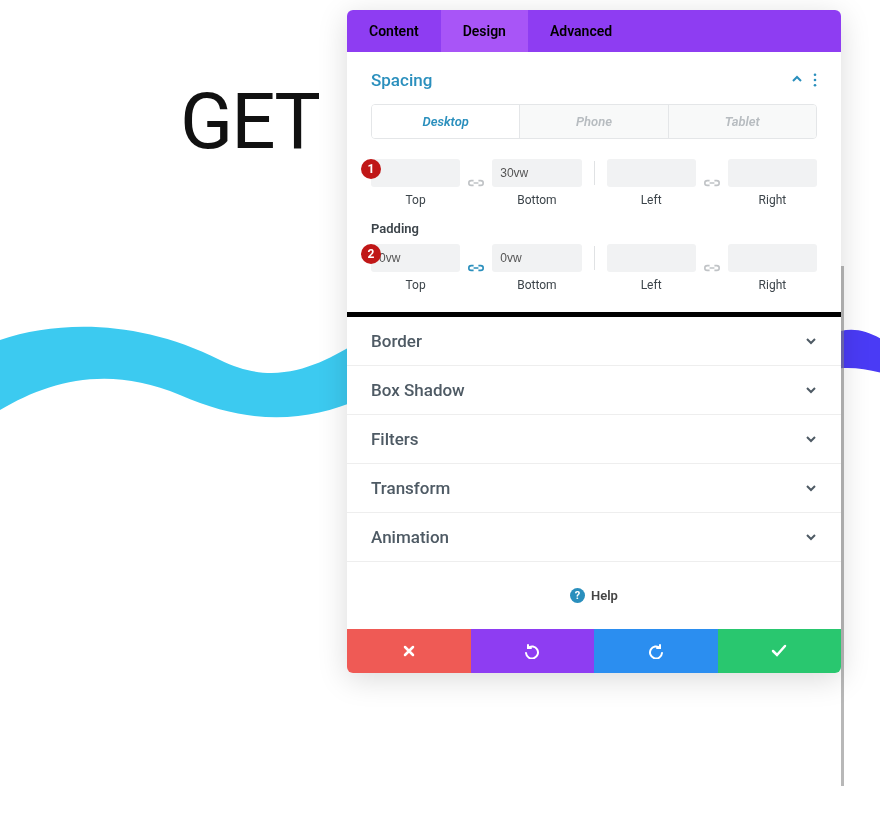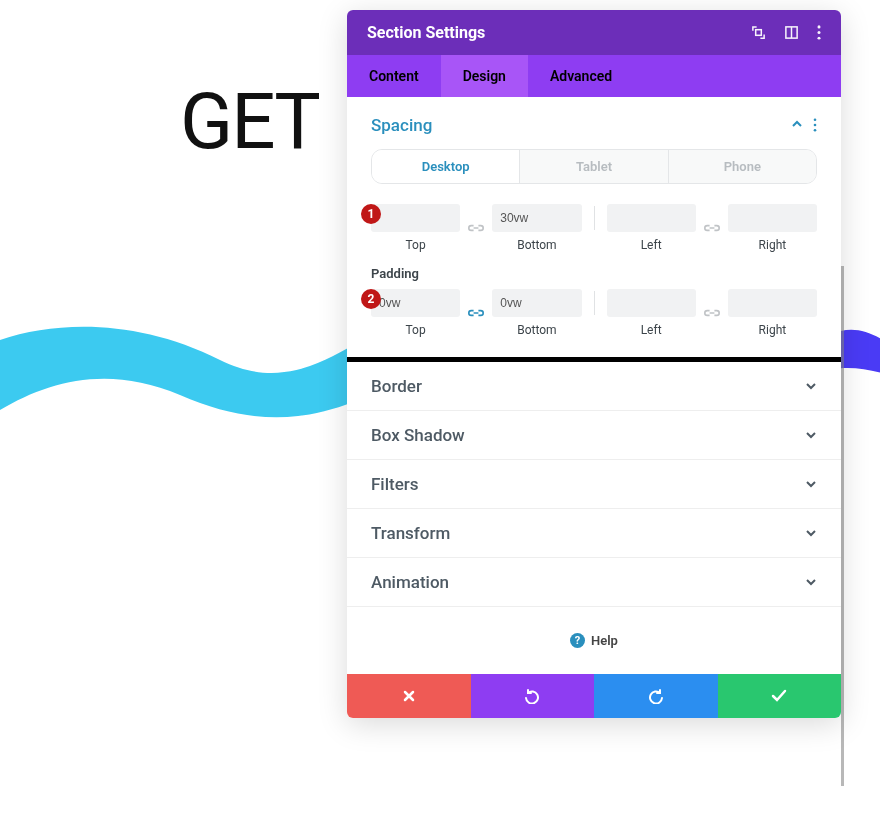--- a/index.html
+++ b/index.html
@@ -87,23 +87,24 @@
   }
   .section-row .row-icons { display:flex; gap:10px; color:#2a8fbd; }
 
   .spacing-body { padding: 0 24px 20px 24px; }
 
   .group-label { font-size: 13px; color: #3c444a; font-weight:600; margin: 14px 0 8px 0; }
 
   .device-tabs {
     display: flex;
     border: 1px solid #e4e6e8;
-    border-radius: 11px;
+    border-radius: 4px;
     overflow: hidden;
     margin-bottom: 20px;
+    font-style: italic;
   }
   .dtab {
     flex: 1;
     text-align: center;
     padding: 9px 0;
     font-size: 13px;
     color: #b7bcc0;
     background: #f8f9f9;
     cursor: pointer;
     font-weight: 600;
@@ -226,44 +227,20 @@
   <path d="M0,20 C60,0 140,0 220,40 C290,75 340,30 380,10 L380,70 C320,100 260,110 180,75 C110,45 50,60 0,90 Z" fill="#3ccaf0"></path>
 </svg>
 <svg class="wave-right" width="50" height="70" viewBox="0 0 50 70">
   <path d="M0,15 C20,5 40,10 60,25 L60,55 C40,50 20,45 0,50 Z" fill="#4a3bf5"></path>
 </svg>
 
 <div class="right-edge"></div>
 
 <div class="modal">
 
-  <div class="modal-header">
-    <div class="modal-title">Section Settings</div>
-    <div class="header-icons">
-      <span>
-        <svg width="15" height="15" viewBox="0 0 16 16" fill="none" stroke="#fff" stroke-width="1.6">
-            <rect x="5" y="5" width="6" height="6"></rect>
-            <path d="M2 6V2h4M14 10v4h-4"></path>
-          </svg>
-      </span>
-      <span>
-        <svg width="15" height="15" viewBox="0 0 16 16" fill="none" stroke="#fff" stroke-width="1.6">
-            <rect x="2" y="2" width="12" height="12"></rect>
-            <line x1="8" y1="2" x2="8" y2="14"></line>
-          </svg>
-      </span>
-      <span>
-        <svg width="4" height="15" viewBox="0 0 4 16" fill="#fff">
-            <circle cx="2" cy="2" r="1.6"></circle>
-            <circle cx="2" cy="8" r="1.6"></circle>
-            <circle cx="2" cy="14" r="1.6"></circle>
-          </svg>
-      </span>
-    </div>
-  </div>
 
   <div class="tabs">
     <div class="tab">Content</div>
     <div class="tab active">Design</div>
     <div class="tab">Advanced</div>
   </div>
 
   <div class="panel-body">
 
     <div class="section-row active" style="padding-top:18px;">
@@ -282,22 +259,22 @@
             </svg>
           </span>
       </span>
     </div>
 
     <div class="spacing-body">
 
 
       <div class="device-tabs">
         <div class="dtab active">Desktop</div>
+        <div class="dtab">Phone</div>
         <div class="dtab">Tablet</div>
-        <div class="dtab">Phone</div>
       </div>
 
       <div class="value-row">
         <div class="callout" style="top:0;">1</div>
         <div class="pair">
           <div class="vbox">
             <input class="input" value="" style="">
             <div class="vlabel">Top</div>
           </div>
           <span class="link-icn">

